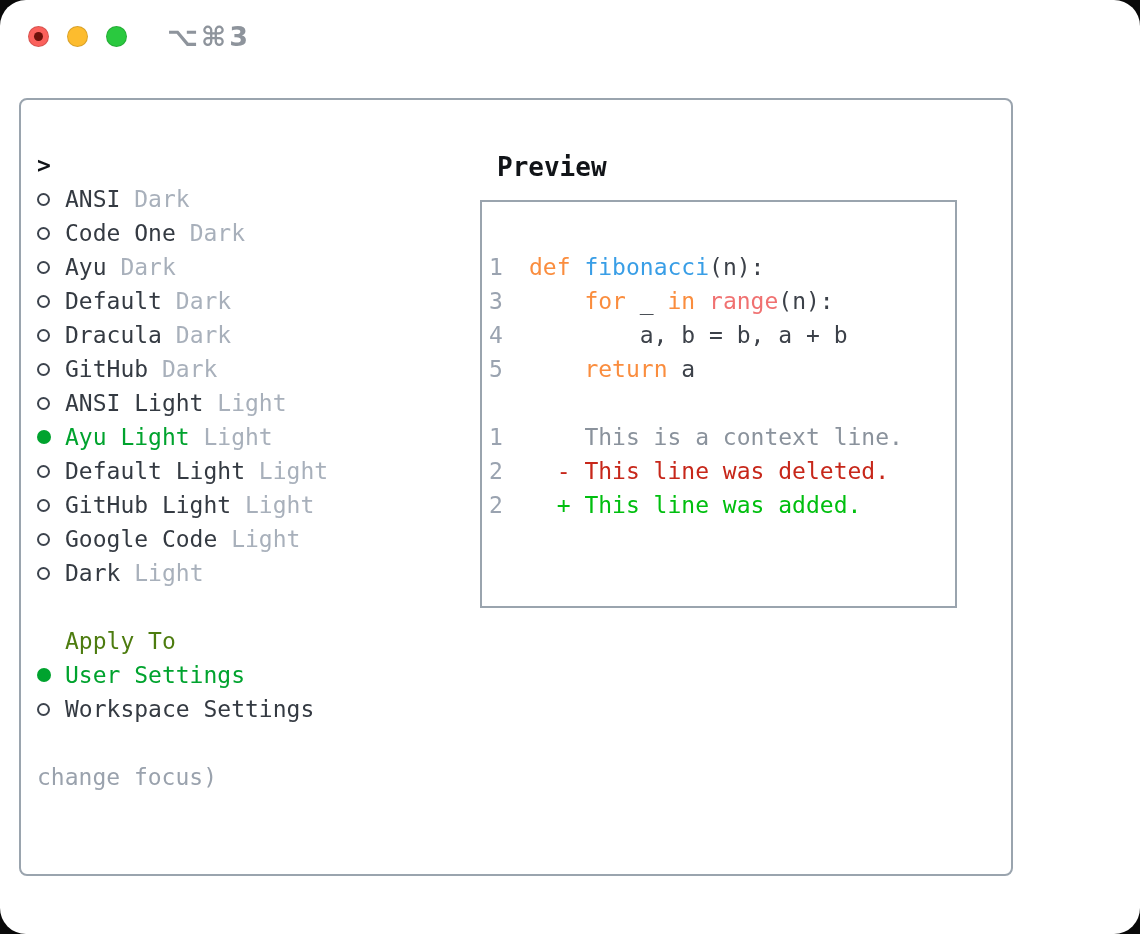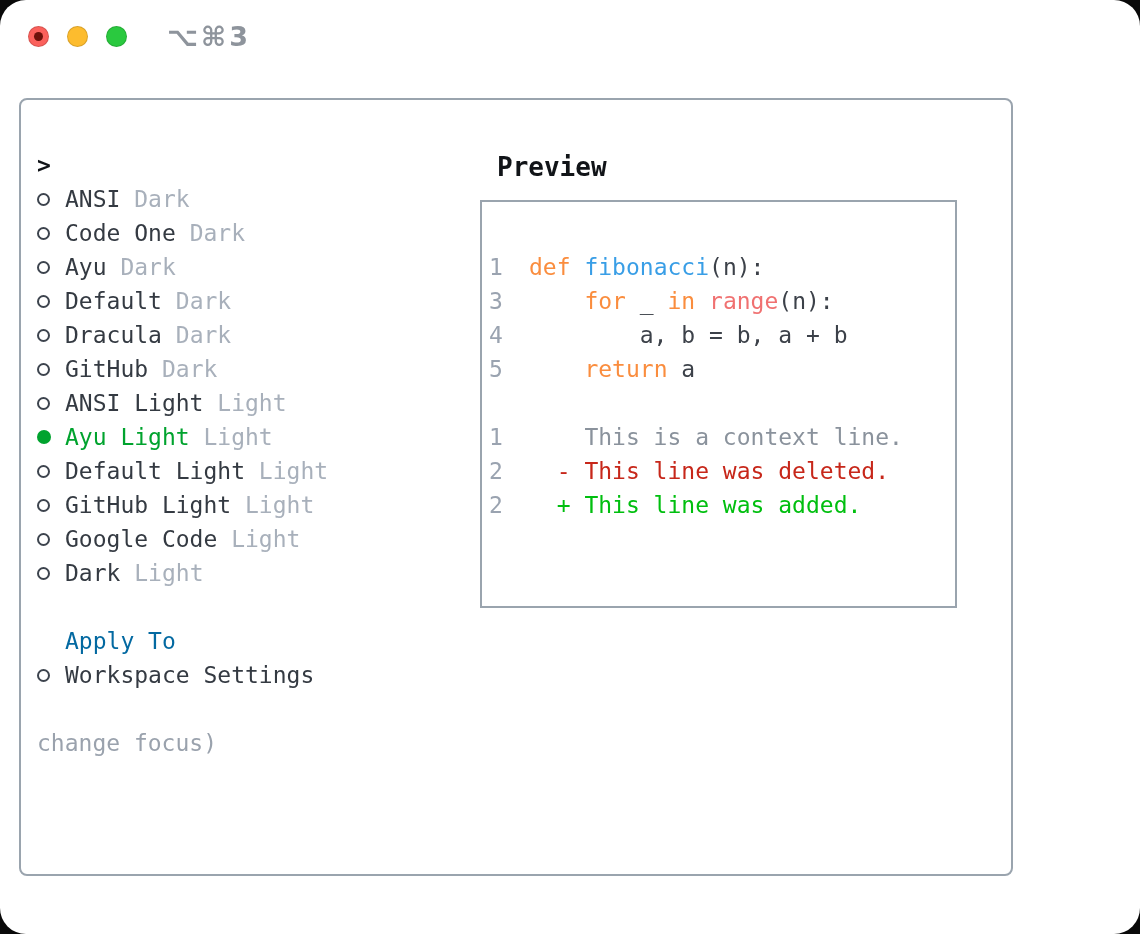--- a/index.html
+++ b/index.html
@@ -32,21 +32,21 @@
   .main-box{position:absolute;left:19px;top:98px;width:994px;height:778px;
             border:2px solid var(--border);border-radius:8px;background:#fff;}
   
   .left-col{position:absolute;left:37px;top:148px;width:440px;font-size:23px;color:var(--list-text);}
   .row{height:34px;display:flex;align-items:center;white-space:pre;}
   .marker{width:28px;flex:0 0 28px;display:flex;align-items:center;}
   .dot{width:13px;height:13px;border-radius:50%;border:2px solid #3d444e;}
   .dot.filled{border:none;width:14px;height:14px;background:var(--green);}
   .caret{font-weight:bold;color:#111418;}
   .bold-black{font-weight:bold;color:#111418;}
-  .plain-black{color:#0369a1;}
+  .plain-black{color:#4d7c0f;}
   .iname{color:var(--list-text);}
   .row.selected .iname{color:var(--green);}
   .itag{color:var(--tag);}
   .row.help{color:var(--muted);}
   
   .preview-heading{position:absolute;left:497px;top:152px;font-size:26px;font-weight:bold;color:#111418;}
   .preview-box{position:absolute;left:480px;top:200px;width:477px;height:408px;
                border:2px solid var(--border);background:#fff;}
   .code{position:absolute;left:7px;top:48px;right:4px;font-size:23px;}
   .code-line{height:34px;line-height:34px;white-space:pre;}
@@ -87,20 +87,21 @@
         <div class="row"><span class="marker"><span class="dot"></span></span><span class="iname">Default Light</span><span class="itag"> Light</span></div>
         <div class="row"><span class="marker"><span class="dot"></span></span><span class="iname">GitHub Light</span><span class="itag"> Light</span></div>
         <div class="row"><span class="marker"><span class="dot"></span></span><span class="iname">Google Code</span><span class="itag"> Light</span></div>
         <div class="row"><span class="marker"><span class="dot"></span></span><span class="iname">Dark</span><span class="itag"> Light</span></div>
       </div>
     <div class="row"></div>
     <div class="row">
       <span class="marker"></span><span class="plain-black">Apply To</span>
     </div>
     <div id="apply-list">
+        <div class="row selected"><span class="marker"><span class="dot filled"></span></span><span class="iname">User Settings</span></div>
         <div class="row"><span class="marker"><span class="dot"></span></span><span class="iname">Workspace Settings</span></div>
       </div>
     <div class="row"></div>
     <div class="row help"><span>change focus)</span></div>
   </div>
 
   <div class="preview-heading">Preview</div>
   <div class="preview-box">
     <div class="code" id="preview-code">
         <div class="code-line"><span class="linenum">1</span><span class="c-keyword">def</span><span class="c-plain"> </span><span class="c-function">fibonacci</span><span class="c-plain">(n):</span></div>

